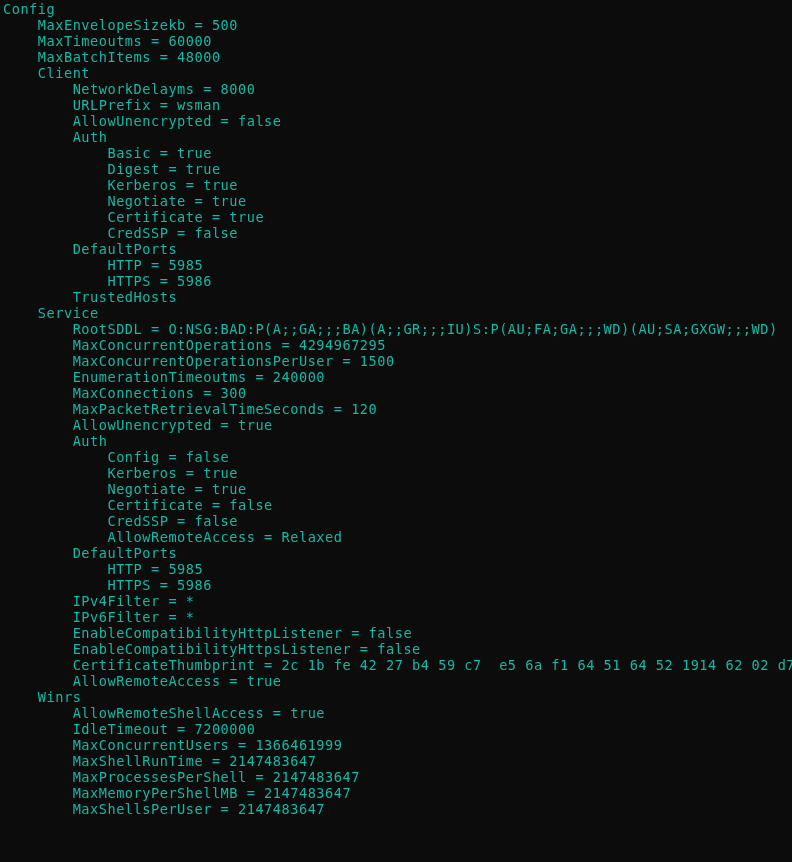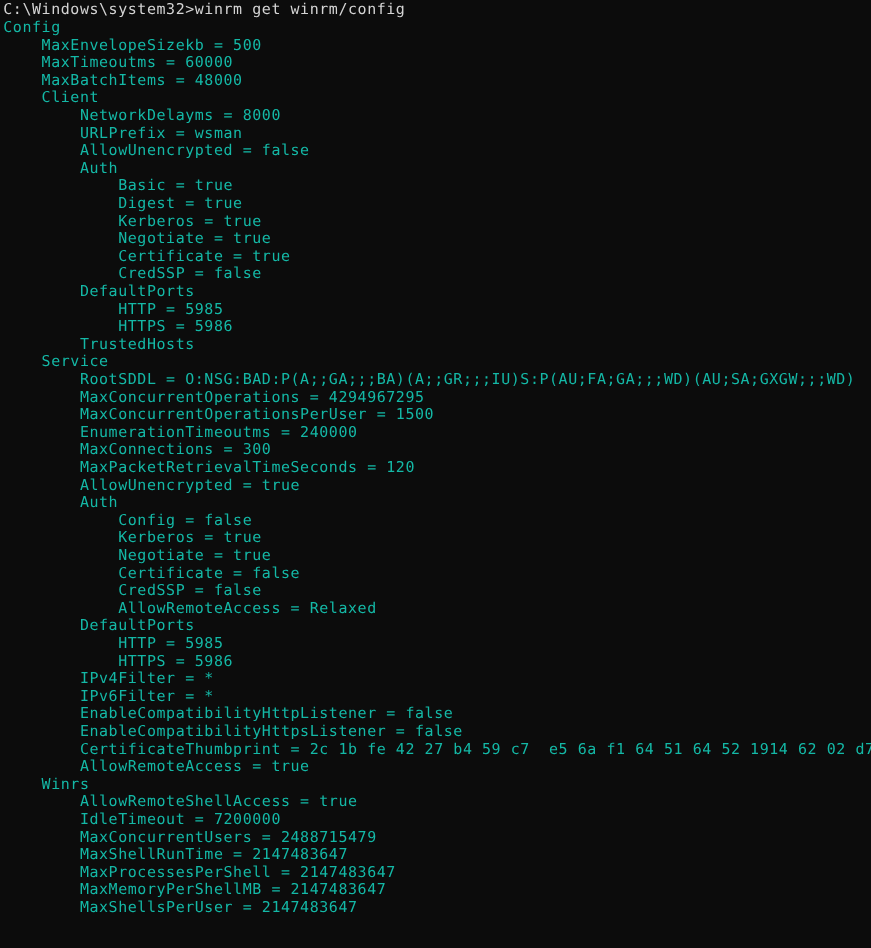--- a/index.html
+++ b/index.html
@@ -37,21 +37,20 @@
   }
   .line.prompt-line {
     color: #d4d4d4;
   }
 </style>
 </head>
 <body>
 
 <div id="terminal">
 
-<div class="line prompt-line">C:\Windows\system32&gt;winrm get winrm/config</div>
     <div class="line">Config</div>
     <div class="line">    MaxEnvelopeSizekb = 500</div>
     <div class="line">    MaxTimeoutms = 60000</div>
     <div class="line">    MaxBatchItems = 48000</div>
     <div class="line">    Client</div>
     <div class="line">        NetworkDelayms = 8000</div>
     <div class="line">        URLPrefix = wsman</div>
     <div class="line">        AllowUnencrypted = false</div>
     <div class="line">        Auth</div>
     <div class="line">            Basic = true</div>
@@ -84,18 +83,18 @@
     <div class="line">            HTTPS = 5986</div>
     <div class="line">        IPv4Filter = *</div>
     <div class="line">        IPv6Filter = *</div>
     <div class="line">        EnableCompatibilityHttpListener = false</div>
     <div class="line">        EnableCompatibilityHttpsListener = false</div>
     <div class="line">        CertificateThumbprint = 2c 1b fe 42 27 b4 59 c7  e5 6a f1 64 51 64 52 1914 62 02 d7</div>
     <div class="line">        AllowRemoteAccess = true</div>
     <div class="line">    Winrs</div>
     <div class="line">        AllowRemoteShellAccess = true</div>
     <div class="line">        IdleTimeout = 7200000</div>
-    <div class="line">        MaxConcurrentUsers = 2488715479</div>
+    <div class="line">        MaxConcurrentUsers = 1366461999</div>
     <div class="line">        MaxShellRunTime = 2147483647</div>
     <div class="line">        MaxProcessesPerShell = 2147483647</div>
     <div class="line">        MaxMemoryPerShellMB = 2147483647</div>
     <div class="line">        MaxShellsPerUser = 2147483647</div>
   </div>
 
 </body></html>

